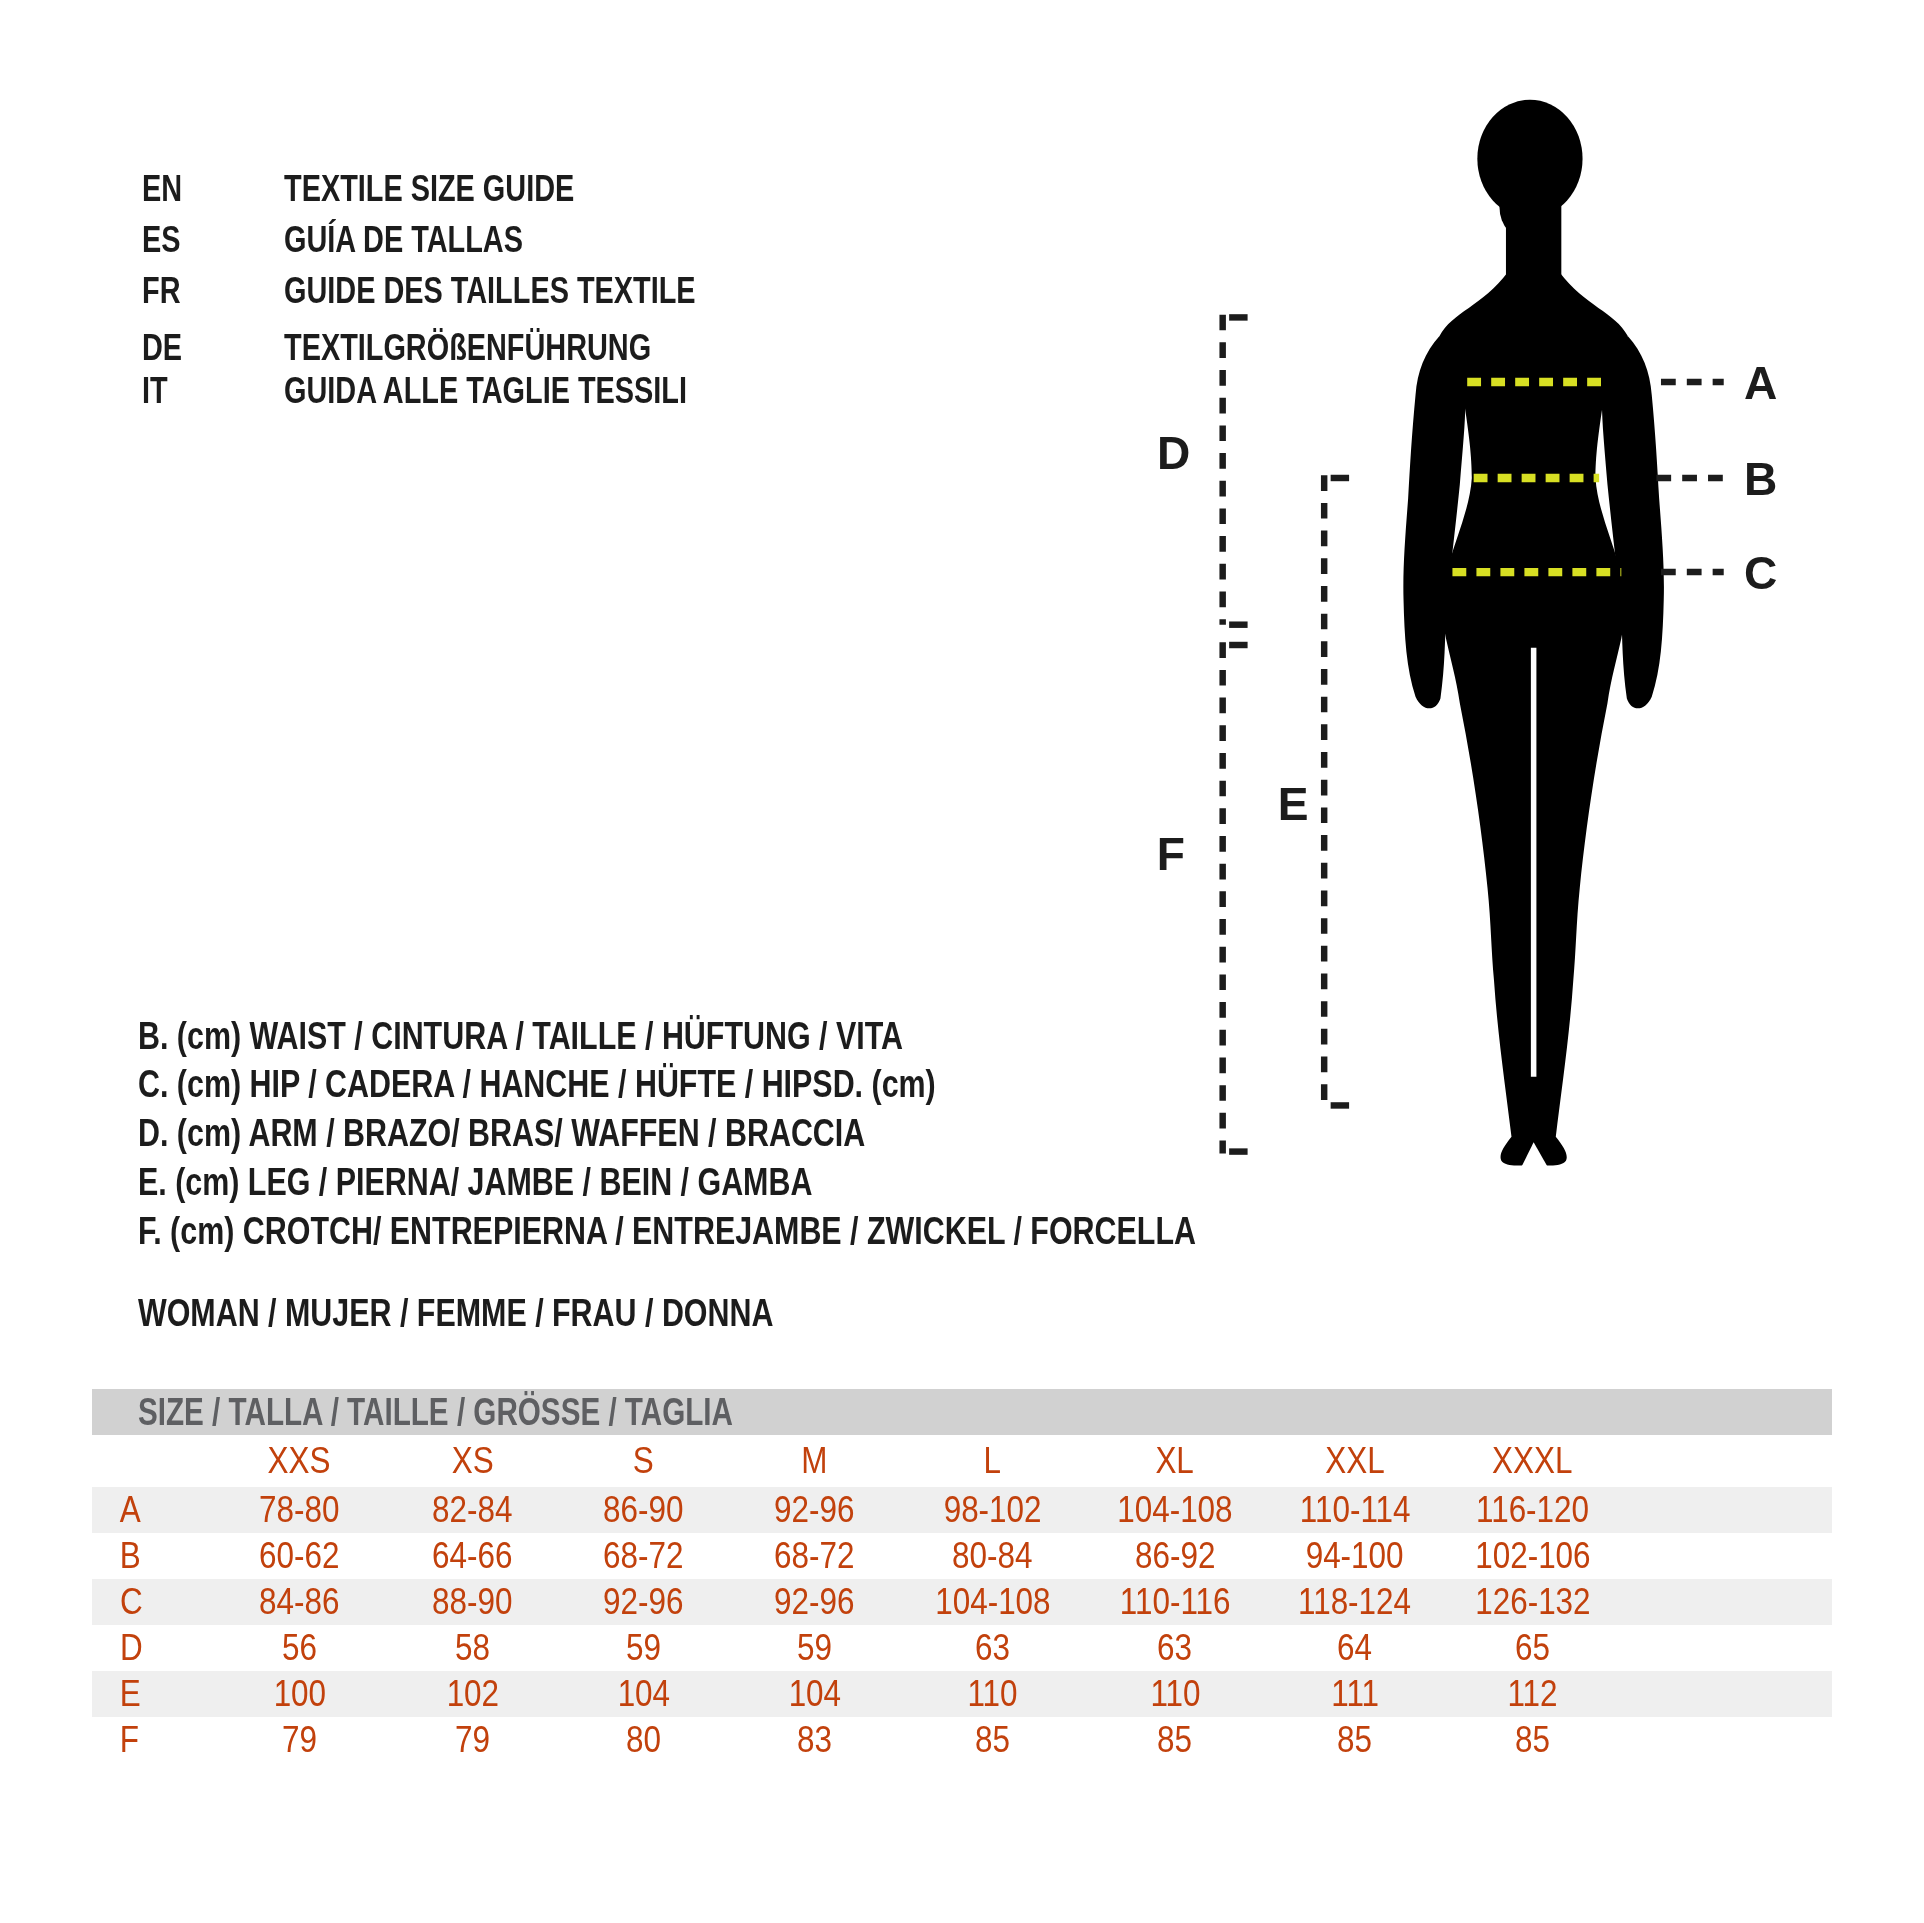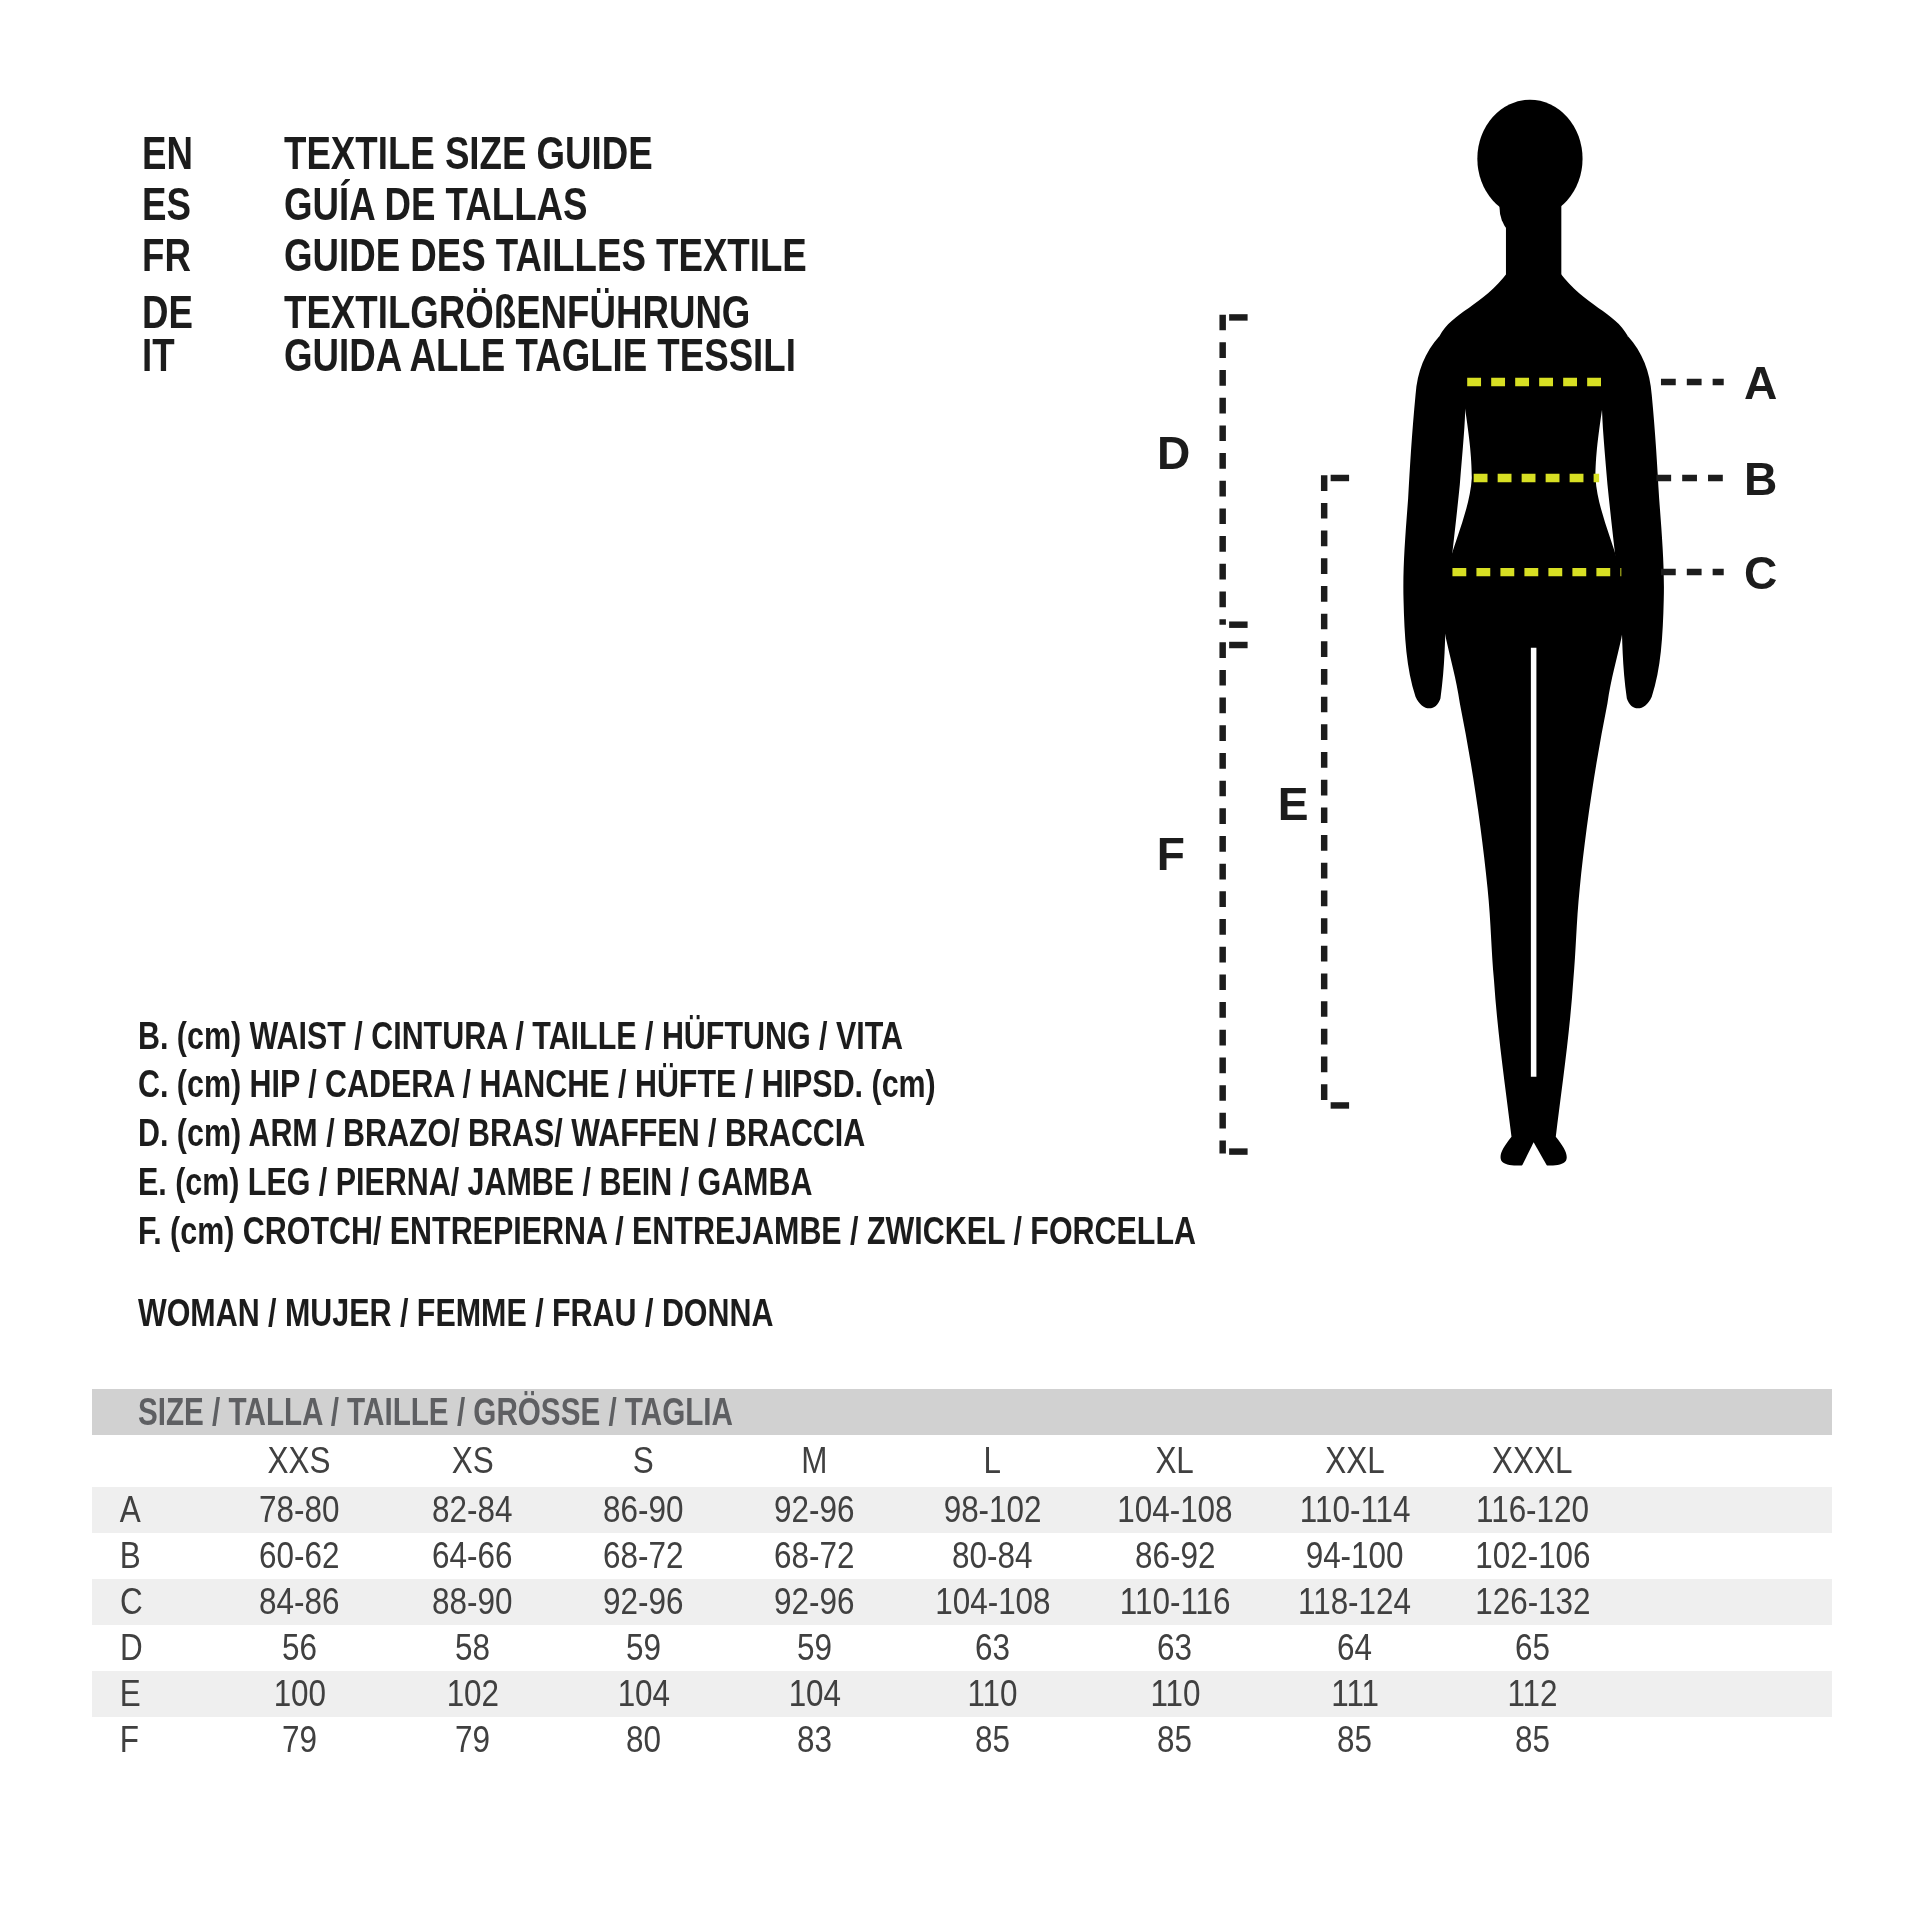--- a/index.html
+++ b/index.html
@@ -2,31 +2,31 @@
 <html style="font-size:14.8px"><head>
 <meta charset="utf-8">
 <style>
   html,body{margin:0;padding:0;background:#ffffff;}
   .page{position:relative;width:1924px;height:1923px;background:#ffffff;overflow:hidden;
         font-family:"Liberation Sans",sans-serif;color:#1c1c1c;}
   
   .cond{display:inline-block;transform:scaleX(0.78);transform-origin:0 50%;white-space:nowrap;}
   .condc{display:inline-block;transform:scaleX(0.85);transform-origin:50% 50%;white-space:nowrap;}
   
-  .lang-row{position:absolute;left:142px;height:52px;line-height:52px;font-size:47px;font-weight:bold;}
+  .lang-row{position:absolute;left:142px;height:52px;line-height:52px;font-size:37px;font-weight:bold;margin-top:36px;}
   .lang-code{display:inline-block;width:142px;}
   
   .legend-row{position:absolute;left:138px;height:48px;line-height:48px;font-size:39px;font-weight:bold;}
   .gender-row{position:absolute;left:138px;top:1289px;height:48px;line-height:48px;font-size:39px;font-weight:bold;}
   
   .size-table-wrap{position:absolute;left:92px;top:1357px;width:1740px;margin-top:32px;}
   .table-header-bar{width:1740px;height:46px;background:#d1d1d1;line-height:46px;
                     font-size:38px;font-weight:bold;color:#5e5f62;padding:0;}
   .table-header-bar .cond{margin-left:46px;}
-  table.size-table{border-collapse:collapse;table-layout:fixed;width:1740px;font-size:37px;color:#404040;text-decoration:underline;}
+  table.size-table{border-collapse:collapse;table-layout:fixed;width:1740px;font-size:37px;color:#c2410c;text-decoration:underline;}
   table.size-table td{padding:0;text-align:center;vertical-align:middle;overflow:hidden;}
   table.size-table tr{height:46px;}
   table.size-table tr.sizes-row{height:52px;}
   table.size-table tr.stripe{background:#efefef;}
   td.rowlabel{text-align:left !important;padding-left:26px !important;}
   
   svg.diagram{position:absolute;left:0;top:0;pointer-events:none;}
   svg.diagram text{font-family:"Liberation Sans",sans-serif;font-size:50px;font-weight:bold;fill:#1c1c1c;}
 </style>
 </head>

